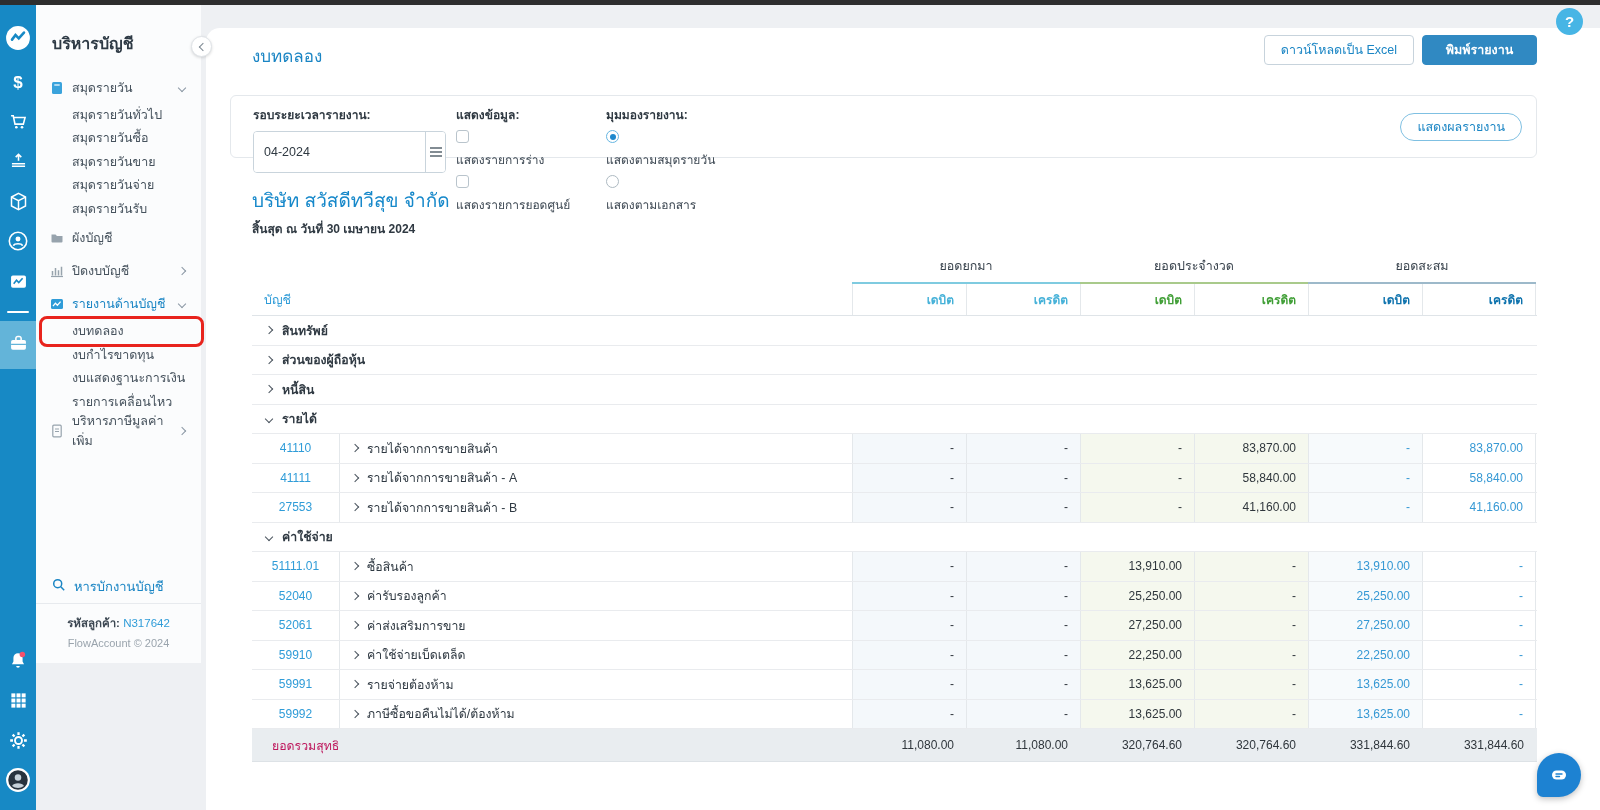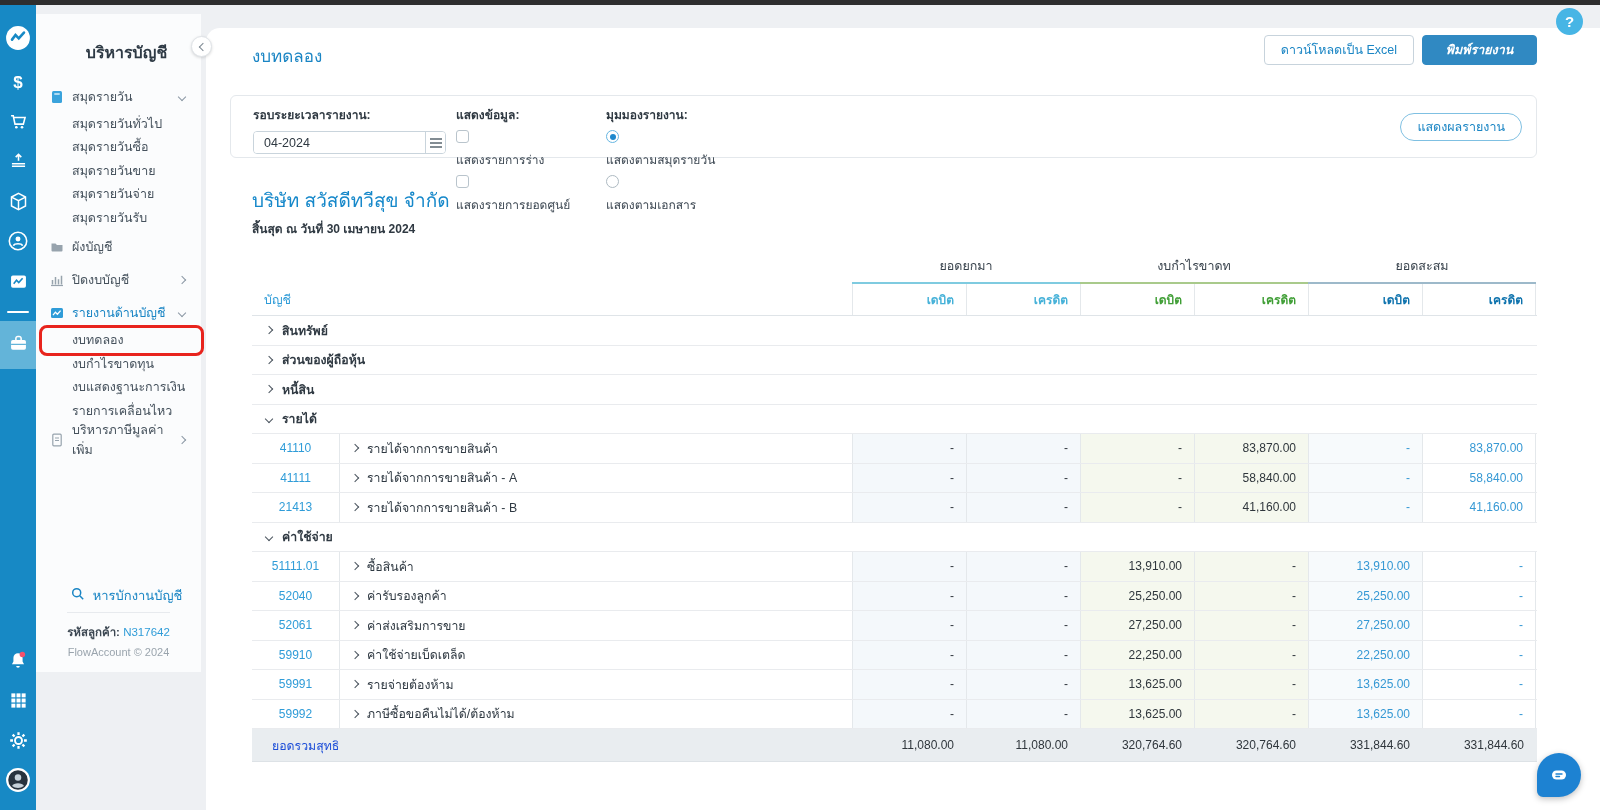--- a/index.html
+++ b/index.html
@@ -16,21 +16,21 @@
   
   .rail{position:absolute;left:0;top:5px;width:36px;height:805px;background:var(--rail-blue);z-index:40;display:flex;flex-direction:column;align-items:center;}
   .rail-item{width:36px;height:40px;display:flex;align-items:center;justify-content:center;cursor:pointer;}
   .rail-item.logo{margin-top:12px;height:46px;}
   .rail-item.active{background:#63b4d9;height:48px;}
   .rail-divider{width:22px;height:2px;background:#ffffff;margin:8px 0;border-radius:1px;}
   .rail-bottom{margin-top:auto;display:flex;flex-direction:column;align-items:center;padding-bottom:8px;}
   .dollar{color:#fff;font-weight:700;font-size:17px;}
 
   
-  .sidebar{position:absolute;left:36px;top:14px;width:165px;height:658px;background:#fbfcfd;z-index:30;display:flex;flex-direction:column;align-items:center;}
+  .sidebar{position:absolute;left:36px;top:5px;width:165px;height:658px;background:#fbfcfd;z-index:30;display:flex;flex-direction:column;}
   .sb-title{font-size:16px;font-weight:700;color:#2e3a45;padding:26px 0 14px 16px;}
   .nav{flex:0 0 auto;}
   .side-item{display:flex;align-items:center;width:100%;cursor:pointer;position:relative;color:#46525d;font-size:12.5px;}
   .side-item.lvl0{height:31px;padding-left:14px;margin-top:2px;}
   .side-item.lvl1{height:23.5px;padding-left:36px;}
   .side-item.active{color:var(--accent-blue);}
   .side-item .mini{width:14px;height:14px;margin-right:8px;flex:0 0 auto;display:inline-flex;}
   .side-item .sp{flex:1;}
   .chev{width:6px;height:6px;border-right:1.5px solid #8a97a3;border-bottom:1.5px solid #8a97a3;margin-right:16px;flex:0 0 auto;}
   .chev.down{transform:rotate(45deg);}
@@ -44,27 +44,27 @@
 
   .collapse-btn{position:absolute;left:191px;top:36px;width:21px;height:21px;border-radius:50%;background:#fff;border:1px solid #dfe3e7;box-shadow:0 1px 3px rgba(0,0,0,.15);z-index:45;display:flex;align-items:center;justify-content:center;cursor:pointer;}
   .collapse-btn .chev{margin:0 0 0 2px;transform:rotate(135deg);border-color:#7b8791;}
 
   
   .card{position:absolute;left:206px;top:28px;width:1394px;height:782px;background:#fff;border-top-left-radius:14px;z-index:10;}
   .page-title{position:absolute;left:46px;top:14px;font-size:17px;font-weight:500;color:var(--accent-blue);}
   .top-btns{position:absolute;right:63px;top:7px;display:flex;gap:8px;padding-left:10px;}
   .btn{height:30px;border-radius:4px;font-size:12.5px;display:flex;align-items:center;justify-content:center;padding:0 16px;cursor:pointer;}
   .btn.outline{background:#fff;border:1px solid #c7d3dc;color:var(--accent-blue);}
-  .btn.primary{background:var(--print-bg);border:1px solid var(--print-bg);color:#fff;font-weight:700;min-width:115px;font-style:italic;}
+  .btn.primary{background:var(--print-bg);border:1px solid var(--print-bg);color:#fff;font-weight:700;min-width:115px;}
 
   
   .filter{position:absolute;left:24px;top:67px;width:1307px;height:63px;border:1px solid #e4e8ec;border-radius:6px;background:#fff;}
   .flabel{font-size:12px;color:#2f3942;font-weight:600;}
   .f-period{position:absolute;left:22px;top:9px;}
-  .period-box{margin-top:7px;display:flex;width:193px;height:23px;border:1px solid #c9d4dc;border-radius:4px;overflow:hidden;}
+  .period-box{margin-top:7px;display:flex;width:193px;height:42px;border:1px solid #c9d4dc;border-radius:4px;overflow:hidden;}
   .period-input{flex:1;border:0;outline:0;font-size:12.5px;padding-left:10px;color:#2f3942;font-family:inherit;}
   .period-menu{width:30px;border-left:1px solid #c9d4dc;display:flex;align-items:center;justify-content:center;cursor:pointer;background:#fff;}
   .f-display{position:absolute;left:225px;top:9px;}
   .f-view{position:absolute;left:375px;top:9px;}
   .opt{display:flex;align-items:flex-start;gap:7px;font-size:12px;color:#3c4752;margin-top:6px;cursor:pointer;font-weight:400;flex-direction:column;}
   .cbx{width:13px;height:13px;border:1px solid #b9c4cc;border-radius:3px;background:#fff;flex:0 0 auto;}
   .rdo{width:13px;height:13px;border:1px solid #aebac2;border-radius:50%;background:#fff;flex:0 0 auto;position:relative;}
   .rdo.on{border-color:#66b6e2;}
   .rdo.on::after{content:"";position:absolute;left:2.5px;top:2.5px;width:6px;height:6px;border-radius:50%;background:#1d88cd;}
   .show-btn{position:absolute;right:14px;top:17px;height:28px;border:1px solid #7fc0e2;border-radius:15px;color:var(--accent-blue);font-size:12.5px;display:flex;align-items:center;padding:0 16px;background:#fff;cursor:pointer;}
@@ -93,21 +93,21 @@
   .code-c{display:flex;align-items:center;justify-content:center;font-size:12px;color:var(--link-blue);border-right:1px solid #e4e8eb;cursor:pointer;}
   .name-c{display:flex;align-items:center;padding-left:12px;font-size:12.3px;color:#2f3942;}
   .name-c .chev{border-color:#4a545e;margin-right:9px;}
   .vc{display:flex;align-items:center;justify-content:flex-end;padding-right:12px;font-size:12px;color:#2f363c;border-left:1px solid #e4e8eb;}
   .vc.last{border-right:1px solid #e4e8eb;}
   .vc.c0,.vc.c1{background:#f4f8fb;}
   .vc.c2,.vc.c3{background:#f5f8ee;}
   .vc.c4{background:#f7fafc;}
   .vc.blue{color:var(--accum-val);}
   .total{height:33px;background:#e9edf0;border-bottom:1px solid #dde2e6;}
-  .total .tlabel{grid-column:span 2;display:flex;align-items:center;padding-left:20px;font-size:12.3px;color:#1d4ed8;}
+  .total .tlabel{grid-column:span 2;display:flex;align-items:center;padding-left:20px;font-size:12.3px;color:#be185d;}
   .total .vc{background:transparent;border:0;font-weight:400;}
 
   
   .help-btn{position:absolute;right:17px;top:8px;width:27px;height:27px;border-radius:50%;background:var(--help-bg);color:#fff;font-weight:700;font-size:15px;display:flex;align-items:center;justify-content:center;z-index:70;cursor:pointer;}
   .chat-btn{position:absolute;right:19px;bottom:13px;width:44px;height:44px;background:var(--chat-bg);border-radius:50% 50% 50% 6px;z-index:70;display:flex;align-items:center;justify-content:center;cursor:pointer;box-shadow:0 2px 6px rgba(0,0,0,.25);}
 </style>
 </head>
 <body>
 
 <div class="topstrip"></div>
@@ -354,21 +354,21 @@
     <button class="show-btn">แสดงผลรายงาน</button>
   </section>
 
   <div class="company">บริษัท สวัสดีทวีสุข จำกัด</div>
   <div class="period-end">สิ้นสุด ณ วันที่ 30 เมษายน 2024</div>
 
   <section class="table">
     <div class="grow">
       <div></div>
       <div class="gcell g0">ยอดยกมา</div>
-      <div class="gcell g1">งบกำไรขาดท</div>
+      <div class="gcell g1">ยอดประจำงวด</div>
       <div class="gcell g2">ยอดสะสม</div>
     </div>
     <div class="grid subrow" id="subheader-row">
       <div class="acc-h">บัญชี</div>
     <div class="sub-c p0">เดบิต</div>
         <div class="sub-c p0">เครดิต</div>
         <div class="sub-c p1">เดบิต</div>
         <div class="sub-c p1">เครดิต</div>
         <div class="sub-c p2">เดบิต</div>
         <div class="sub-c p2 last">เครดิต</div>
@@ -410,21 +410,21 @@
             <span>รายได้จากการขายสินค้า - A</span>
           </div>
           <div class="vc c0">-</div>
           <div class="vc c1">-</div>
           <div class="vc c2">-</div>
           <div class="vc c3">58,840.00</div>
           <div class="vc c4 blue">-</div>
           <div class="vc c5 blue last">58,840.00</div>
         </div>
         <div class="grid trow">
-          <div class="code-c">21413</div>
+          <div class="code-c">27553</div>
           <div class="name-c">
             <span class="chev right"></span>
             <span>รายได้จากการขายสินค้า - B</span>
           </div>
           <div class="vc c0">-</div>
           <div class="vc c1">-</div>
           <div class="vc c2">-</div>
           <div class="vc c3">41,160.00</div>
           <div class="vc c4 blue">-</div>
           <div class="vc c5 blue last">41,160.00</div>

